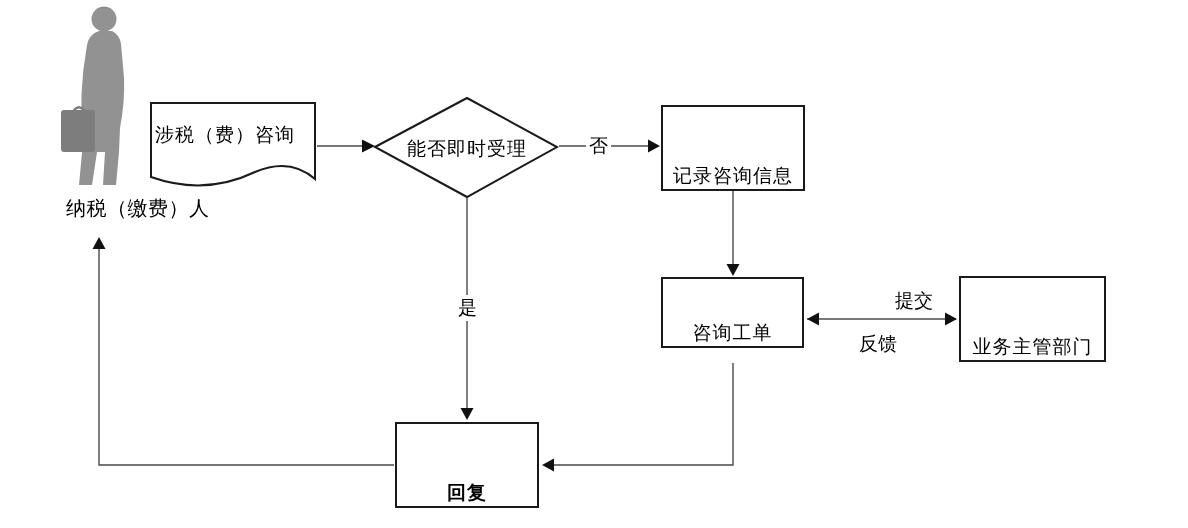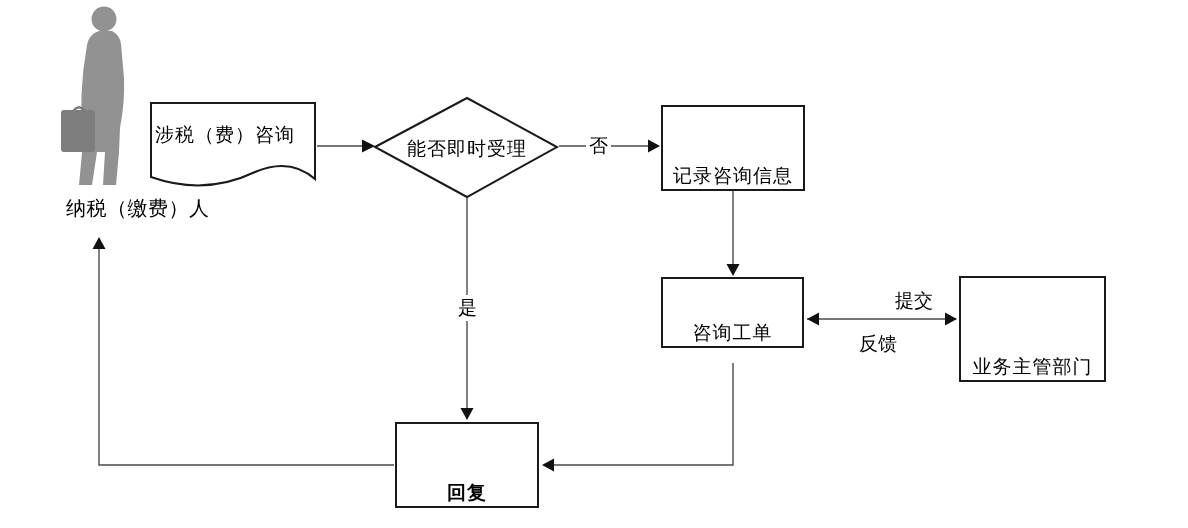--- a/index.html
+++ b/index.html
@@ -93,21 +93,21 @@
   <div class="shape-label" style="left:378px;top:136px;width:178px;">能否即时受理</div>
 
   <div class="node" style="left:661px;top:105px;width:144px;height:86px;">
     <span>记录咨询信息</span>
   </div>
 
   <div class="node" style="left:661px;top:277px;width:143px;height:71px;">
     <span>咨询工单</span>
   </div>
 
-  <div class="node" style="left:959px;top:276px;width:147px;height:106px;">
+  <div class="node" style="left:959px;top:276px;width:147px;height:86px;">
     <span>业务主管部门</span>
   </div>
 
   <div class="node" style="left:395px;top:422px;width:144px;height:86px;font-weight:bold;">
     <span>回复</span>
   </div>
 
   <div class="edge-label" style="left:586px;top:133px;">否</div>
 
   <div class="edge-label" style="left:455px;top:295px;">是</div>

